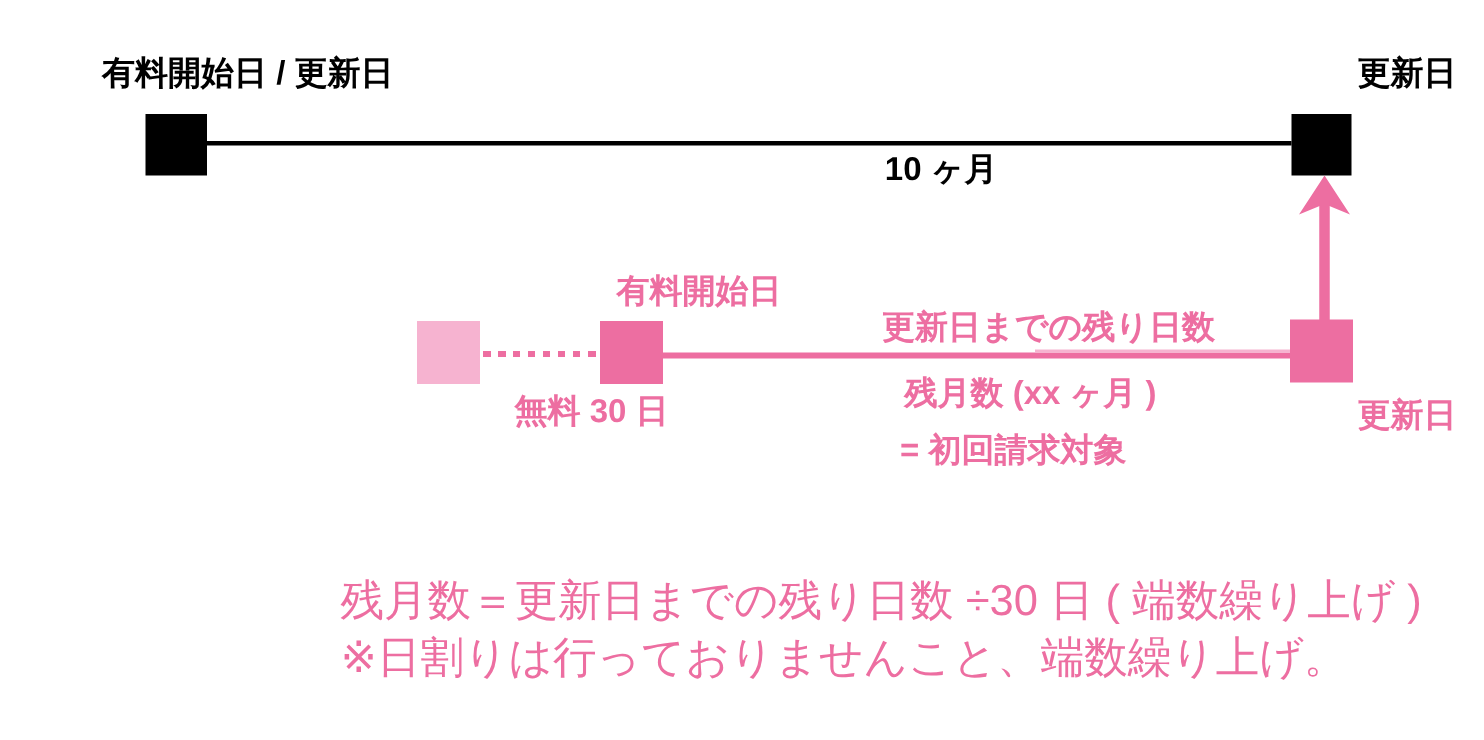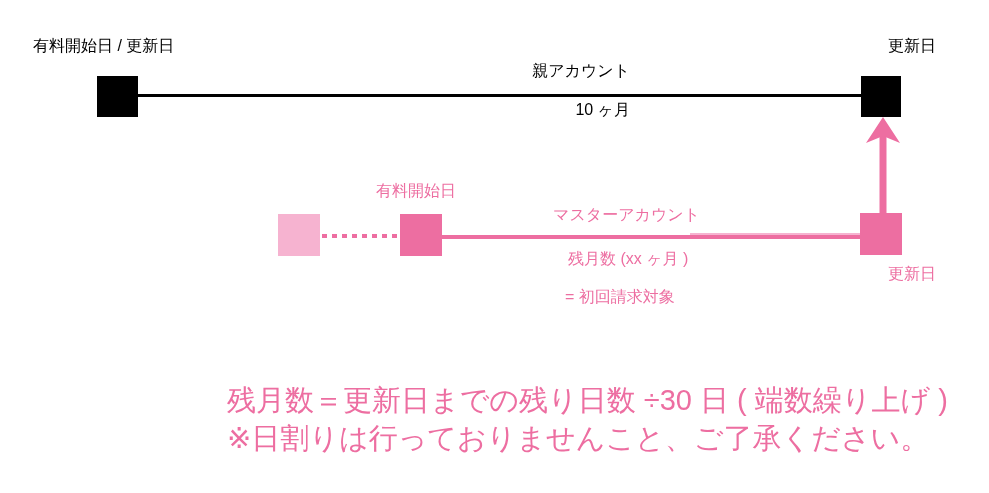--- a/index.html
+++ b/index.html
@@ -10,25 +10,26 @@
   html,body{margin:0;padding:0;background:#ffffff;}
   .canvas{
     position:relative;
     width:989px;height:493px;
     background:#ffffff;
     font-family:"Liberation Sans","DejaVu Sans",sans-serif;
     overflow:hidden;
   }
   .abs{position:absolute;}
   .lbl{
-    font-size:16px;
-    font-weight:400;
+    font-size:22px;
+    font-weight:700;
     line-height:1.2;
     white-space:nowrap;
     color:var(--black);
+    margin-left:35px;
   }
   .pink-text{color:var(--pink);}
   .center{text-align:right;}
   .marker{width:42px;height:42px;}
   .marker.black{background:var(--black);}
   .marker.pink{background:var(--pink);}
   .marker.light{background:var(--light-pink);}
   .hline-black{height:3px;background:var(--black);}
   .hline-pink{height:4px;background:var(--pink);}
   .hline-light{height:2px;background:var(--light-pink);}
@@ -43,21 +44,20 @@
 <body>
 
 <div class="canvas">
 
   <div class="abs lbl" style="left:33px;top:36px;">有料開始日 / 更新日</div>
 
   <div class="abs marker black" style="left:97px;top:76px;width:41px;height:41px;"></div>
 
   <div class="abs hline-black" style="left:138px;top:94px;width:723px;"></div>
 
-  <div class="abs lbl center" style="left:340px;top:61px;width:290px;">親アカウント</div>
 
   <div class="abs lbl center" style="left:340px;top:100px;width:290px;">10 ヶ月</div>
 
   <div class="abs lbl center" style="left:826px;top:36px;width:110px;">更新日</div>
 
   <div class="abs marker black" style="left:861px;top:76px;width:40px;height:41px;"></div>
 
   <svg class="abs" style="left:863px;top:117px;" width="40" height="98" viewBox="0 0 40 98">
     <polygon class="pink-fill" points="20,0 37,26 20,19 3,26"></polygon>
     <rect class="pink-fill" x="16.5" y="17" width="7" height="81"></rect>
@@ -65,32 +65,33 @@
 
 
   <div class="abs marker light" style="left:278px;top:214px;"></div>
 
   <div class="abs dotted-pink" style="left:322px;top:234px;width:78px;"></div>
 
   <div class="abs lbl pink-text" style="left:376px;top:181px;">有料開始日</div>
 
   <div class="abs marker pink" style="left:400px;top:214px;"></div>
 
+  <div class="abs lbl pink-text" style="left:308px;top:261px;">無料 30 日</div>
 
   <div class="abs hline-pink" style="left:442px;top:235px;width:418px;"></div>
 
   <div class="abs hline-light" style="left:690px;top:233px;width:170px;"></div>
 
-  <div class="abs lbl pink-text" style="left:553px;top:205px;">マスターアカウント</div>
+  <div class="abs lbl pink-text" style="left:553px;top:205px;">更新日までの残り日数</div>
 
   <div class="abs lbl pink-text" style="left:565px;top:287px;">= 初回請求対象</div>
 
   <div class="abs lbl pink-text" style="left:568px;top:249px;">残月数 (xx ヶ月 )</div>
 
   <div class="abs marker pink" style="left:860px;top:213px;"></div>
 
   <div class="abs lbl pink-text center" style="left:826px;top:264px;width:110px;">更新日</div>
 
   <div class="abs note" style="left:227px;top:381px;">残月数＝更新日までの残り日数 ÷30 日 ( 端数繰り上げ )</div>
 
-  <div class="abs note" style="left:227px;top:419px;">※日割りは行っておりませんこと、ご了承ください。</div>
+  <div class="abs note" style="left:227px;top:419px;">※日割りは行っておりませんこと、端数繰り上げ。</div>
 
 </div>
 
 </body></html>

